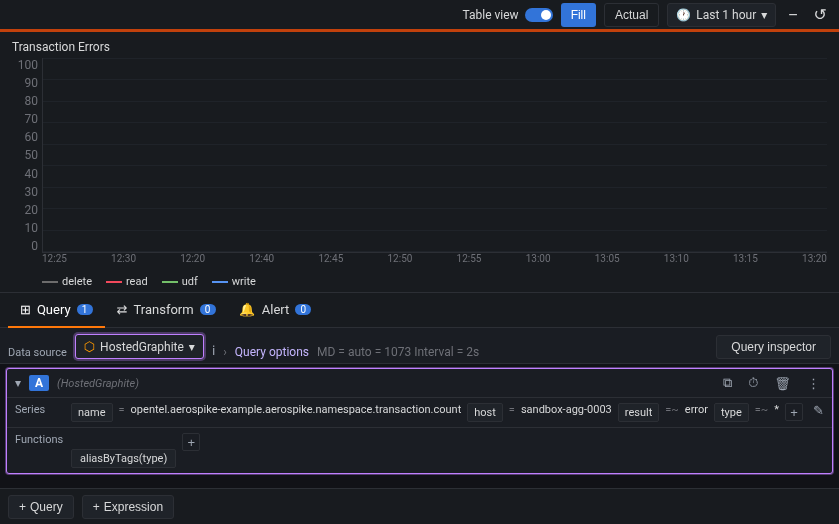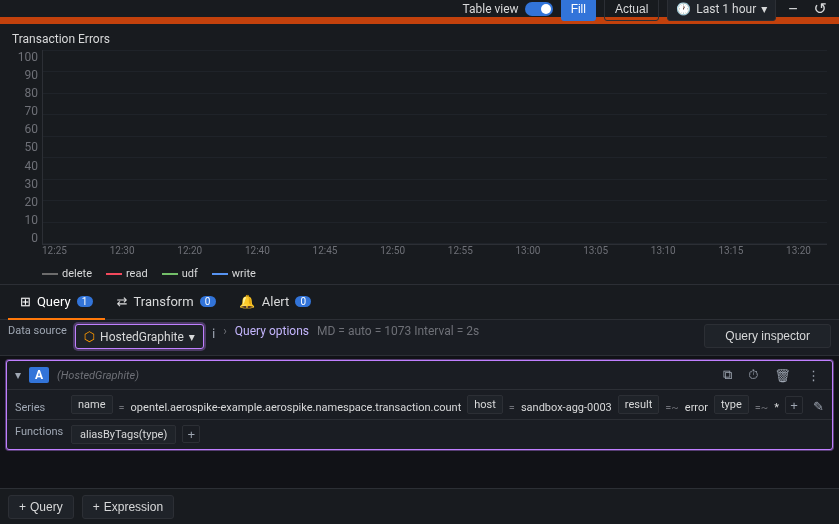--- a/index.html
+++ b/index.html
@@ -13,22 +13,22 @@
       overflow: hidden;
     }
 
     
     .top-toolbar {
       display: flex;
       align-items: center;
       justify-content: flex-end;
       padding: 4px 8px;
       background: #181b1f;
-      border-bottom: 7px solid #c2410c;
-      height: 24px;
+      border-bottom: 3px solid #c2410c;
+      height: 32px;
       gap: 8px;
     }
     .table-view-toggle {
       display: flex;
       align-items: center;
       gap: 6px;
       font-size: 12px;
       color: #d8d9da;
     }
     .toggle-switch {
@@ -143,21 +143,21 @@
       justify-content: space-between;
     }
     .grid-line {
       width: 100%;
       height: 1px;
       background: #1f2329;
     }
     .x-axis {
       position: absolute;
       left: 30px;
-      right: 16px;
+      right: 0;
       bottom: 0;
       height: 20px;
       display: flex;
       justify-content: space-between;
       align-items: flex-start;
     }
     .x-label {
       font-size: 10px;
       color: #6e7077;
     }
@@ -211,21 +211,21 @@
       border-radius: 10px;
       padding: 0 5px;
       font-size: 10px;
       min-width: 16px;
       text-align: center;
     }
 
     
     .query-row {
       display: flex;
-      align-items: flex-start;
+      align-items: flex-end;
       padding: 4px 8px;
       background: #1a1d23;
       border-bottom: 1px solid #2c2f35;
       height: 36px;
       gap: 8px;
     }
     .datasource-label {
       font-size: 11px;
       color: #9fa7b3;
     }
@@ -258,21 +258,21 @@
     }
     .query-meta {
       color: #6e7077;
       font-size: 12px;
       flex: 1;
     }
     .query-inspector-btn {
       background: #1f2329;
       border: 1px solid #2c2f35;
       color: #d8d9da;
-      padding: 4px 20px;
+      padding: 4px 14px;
       border-radius: 3px;
       cursor: pointer;
       font-size: 12px;
     }
 
     
     .query-editor {
       background: #1a1d23;
       border: 1px solid #c080ff;
       border-radius: 3px;
@@ -310,21 +310,21 @@
       border: none;
       color: #9fa7b3;
       cursor: pointer;
       font-size: 13px;
       padding: 2px 4px;
     }
 
     
     .series-row {
       display: flex;
-      align-items: flex-end;
+      align-items: flex-start;
       padding: 5px 8px;
       border-bottom: 1px solid #2c2f35;
       gap: 6px;
       flex-wrap: nowrap;
       overflow-x: hidden;
     }
     .row-label {
       font-size: 11px;
       color: #9fa7b3;
       min-width: 50px;
@@ -377,20 +377,21 @@
       gap: 6px;
     }
     .func-tag {
       background: #1f2329;
       border: 1px solid #2c2f35;
       border-radius: 2px;
       padding: 2px 8px;
       font-size: 11px;
       color: #d8d9da;
       cursor: pointer;
+      margin-top: 16px;
     }
 
     
     .bottom-bar {
       display: flex;
       align-items: center;
       padding: 6px 8px;
       gap: 8px;
       background: #181b1f;
       border-top: 1px solid #2c2f35;

